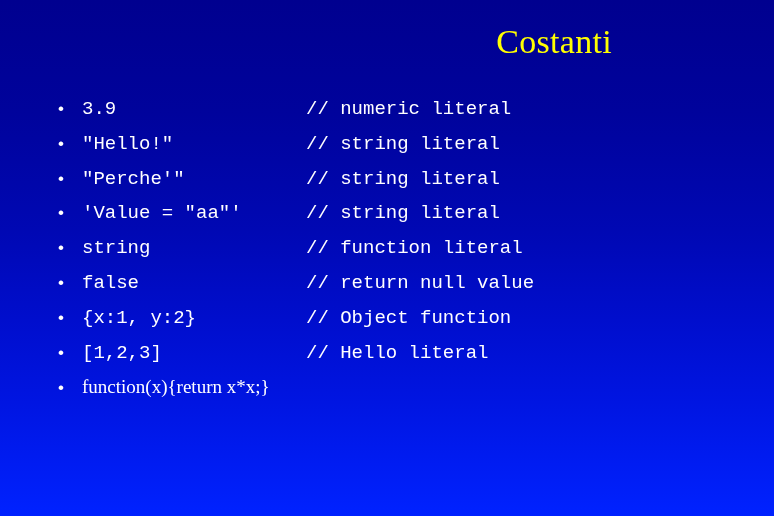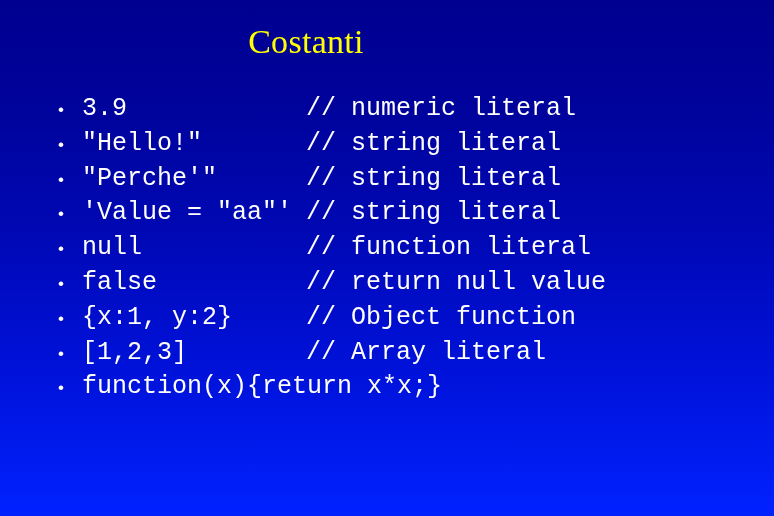--- a/index.html
+++ b/index.html
@@ -18,21 +18,21 @@
     height: 516px;
     background: linear-gradient(to bottom, #00008f 0%, #00039c 22%, #0008b4 45%, #000ecd 62%, #0015e2 78%, #001cf2 90%, #0022ff 100%);
     background-color: #0009b0;
     overflow: hidden;
   }
   .slide-title {
     position: absolute;
     top: 22px;
     left: 0;
     width: 612px;
-    text-align: center;
+    text-align: right;
     color: #ffff00;
     font-family: "Liberation Serif", serif;
     font-size: 34px;
     line-height: 40px;
     letter-spacing: 0.3px;
   }
   .bullet-list {
     position: absolute;
     top: 92px;
     left: 52px;
@@ -51,31 +51,32 @@
     font-size: 17px;
     line-height: 34.8px;
     text-align: left;
     padding-left: 6px;
     box-sizing: border-box;
   }
   .bullet-content {
     flex: 1 1 auto;
     color: #ffffff;
     font-family: "Liberation Mono", monospace;
-    font-size: 25px;
+    font-size: 19px;
     line-height: 34.8px;
     white-space: pre;
   }
   .code-col {
     display: inline-block;
     width: 224px;
     vertical-align: baseline;
   }
   .code-wide {
     display: inline;
+    font-family: Liberation Serif, serif;
   }
   .comment-col {
     display: inline;
   }
   .trailing-row {
     display: flex;
     align-items: baseline;
     height: 34.8px;
   }
   .trailing-spacer {
@@ -117,36 +118,36 @@
       <span class="bullet-content"><span class="code-col">"Perche'"</span><span class="comment-col">// string literal</span></span>
     </div>
 
     <div class="bullet-row">
       <span class="bullet-marker">•</span>
       <span class="bullet-content"><span class="code-col">'Value = "aa"'</span><span class="comment-col">// string literal</span></span>
     </div>
 
     <div class="bullet-row">
       <span class="bullet-marker">•</span>
-      <span class="bullet-content"><span class="code-col">null</span><span class="comment-col">// function literal</span></span>
+      <span class="bullet-content"><span class="code-col">string</span><span class="comment-col">// function literal</span></span>
     </div>
 
     <div class="bullet-row">
       <span class="bullet-marker">•</span>
       <span class="bullet-content"><span class="code-col">false</span><span class="comment-col">// return null value</span></span>
     </div>
 
     <div class="bullet-row">
       <span class="bullet-marker">•</span>
       <span class="bullet-content"><span class="code-col">{x:1, y:2}</span><span class="comment-col">// Object function</span></span>
     </div>
 
     <div class="bullet-row">
       <span class="bullet-marker">•</span>
-      <span class="bullet-content"><span class="code-col">[1,2,3]</span><span class="comment-col">// Array literal</span></span>
+      <span class="bullet-content"><span class="code-col">[1,2,3]</span><span class="comment-col">// Hello literal</span></span>
     </div>
 
     <div class="bullet-row">
       <span class="bullet-marker">•</span>
       <span class="bullet-content"><span class="code-wide">function(x){return x*x;}</span></span>
     </div>
 
 
   </div>
 </div>

